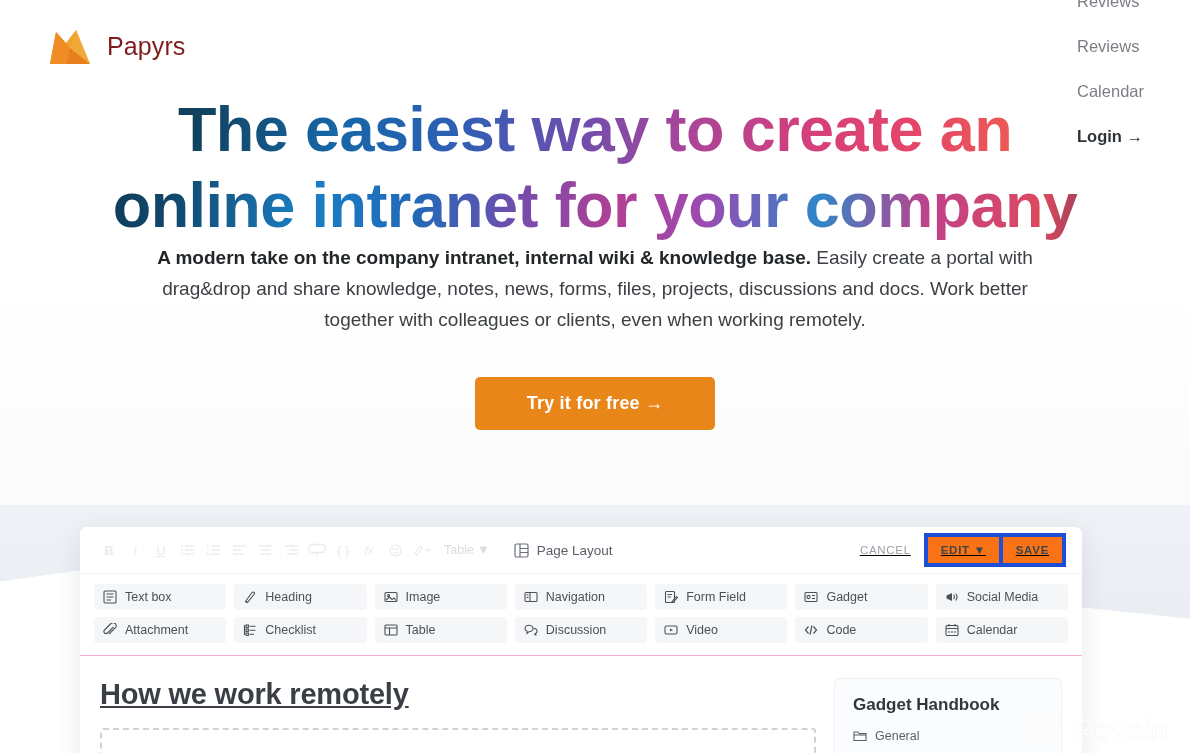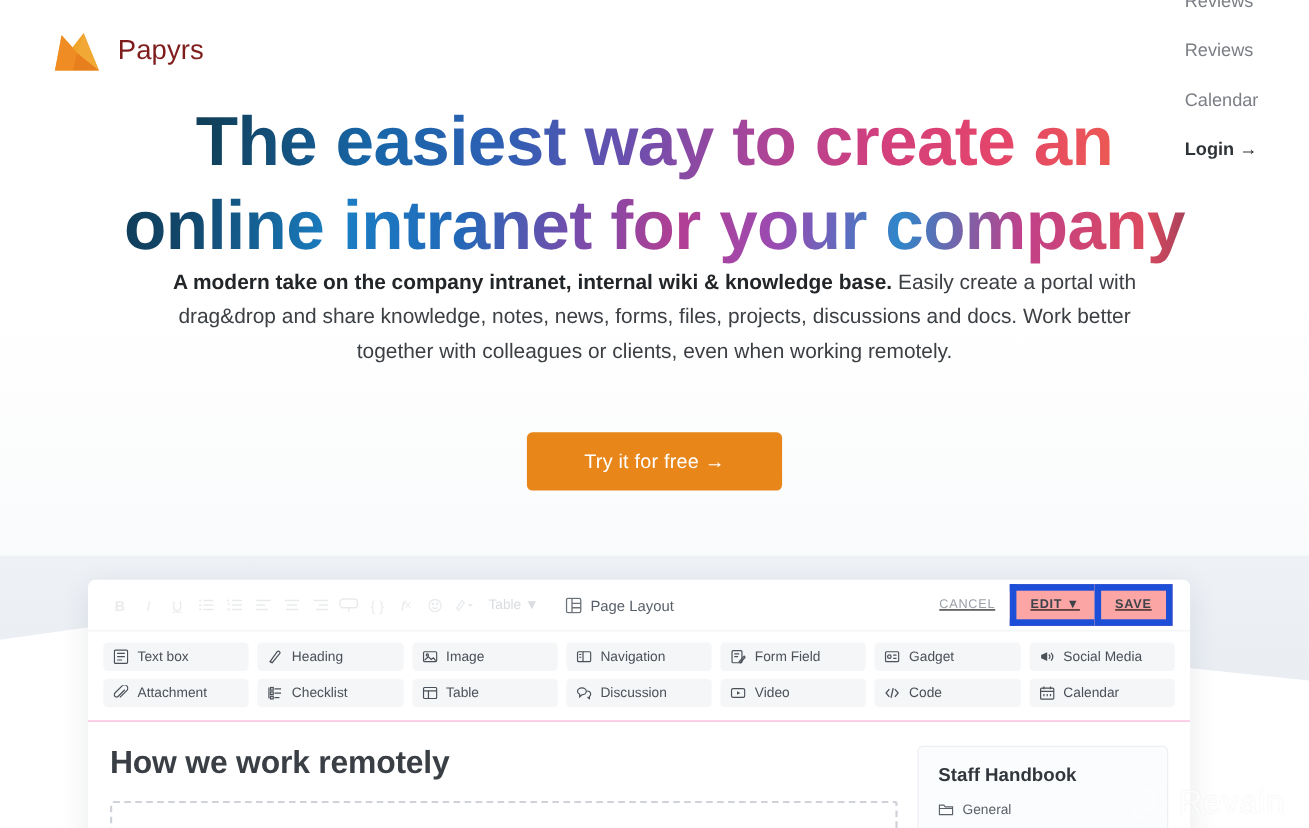--- a/index.html
+++ b/index.html
@@ -70,22 +70,22 @@
     -webkit-background-clip:text; background-clip:text; color:transparent;
   }
   .subtitle {
     font-size:19px; line-height:1.62; color:#3c4044;
     max-width:1010px; margin-left:auto; margin-right:auto; padding:0 40px;
   }
   .subtitle b { font-weight:bold; color:#232629; }
   .cta-wrap { margin-top:42px; }
   .cta {
     display:inline-block; background:#e8861a; color:#ffffff;
-    font-size:18px; font-weight:normal; border:none; border-radius:5px;
-    padding:16px 52px; cursor:pointer; letter-spacing:.2px;margin-top:16px;
+    font-size:18px; font-weight:bold; border:none; border-radius:5px;
+    padding:16px 52px; cursor:pointer; letter-spacing:.2px;
   }
 
   
   .app-mock {
     position:absolute; left:80px; top:527px; width:1002px; height:289px;
     background:#ffffff; border-radius:7px 7px 0 0;
     box-shadow:0 6px 26px rgba(40,52,70,.10); z-index:6; overflow:hidden;
   }
   .toolbar {
     height:47px; display:flex; align-items:center; gap:0;
@@ -101,42 +101,42 @@
     font-size:12.5px; color:#d9dce0; padding:0 10px; white-space:nowrap;
   }
   .tb-pagelayout {
     display:flex; align-items:center; gap:8px; margin-left:14px;
     font-size:13.5px; color:#5a6069; white-space:nowrap;justify-content:space-between;
   }
   .tb-right { margin-left:auto; display:flex; align-items:center; gap:0;text-decoration:underline; }
   .tb-cancel { font-size:11.5px; color:#9aa0a8; letter-spacing:.7px; padding:0 13px; }
   .tb-btn {
     font-size:11.5px; color:#3d434a; font-weight:bold; letter-spacing:.7px;
-    padding:7px 13px; border:6px solid #1d4ed8; background:#fca5a5;
+    padding:7px 13px; border:4px solid #1d4ed8; background:#f97316;
   }
   .tb-btn.edit { border-right:none; }
 
   
   .widgets {
     padding:10px 14px 12px; display:grid;
     grid-template-columns:repeat(7, 1fr); gap:7px 8px;
     border-bottom:1px solid #f9a8d4;
   }
   .widget {
     display:flex; align-items:center; gap:8px;
     background:#f5f6f8; border-radius:4px; padding:6px 9px;
     font-size:12.5px; color:#4b5159; white-space:nowrap; overflow:hidden;
   }
   .widget svg { flex:none; color:#4b5159; }
 
   
   .page-body { display:flex; padding:22px 20px 0; gap:18px; }
   .page-main { flex:1 1 auto; min-width:0; }
   .page-title {
-    font-size:29px; font-weight:bold; color:#3a3f45; letter-spacing:-.2px;
+    font-size:29px; font-weight:bold; color:#3a3f45; letter-spacing:-.2px;text-decoration:underline;
   }
   .dropzone {
     margin-top:17px; height:34px; border:2px dashed #cfd3d9; border-radius:3px;
   }
   .page-side {
     flex:none; width:228px; background:#fbfcfd; border:1px solid #edeff2;
     border-radius:5px; padding:16px 18px;
   }
   .side-title { font-size:17px; font-weight:bold; color:#32373d; }
   .side-item {
@@ -419,21 +419,21 @@
       <span>Calendar</span>
     </div>
   </div>
 
   <div class="page-body">
     <div class="page-main">
       <div class="page-title">How we work remotely</div>
       <div class="dropzone"></div>
     </div>
     <div class="page-side">
-      <div class="side-title">Staff Handbook</div>
+      <div class="side-title">Gadget Handbook</div>
       <div class="side-item">
         <svg width="14" height="12" viewBox="0 0 14 12" fill="none" stroke="currentColor" stroke-width="1.1">
           <path d="M1 10.5 V2 h4 l1.3 1.6 H13 v6.9 Z"></path>
             <line x1="1" y1="5" x2="13" y2="5"></line>
         </svg>
         <span>General</span>
       </div>
     </div>
   </div>
 </div>

